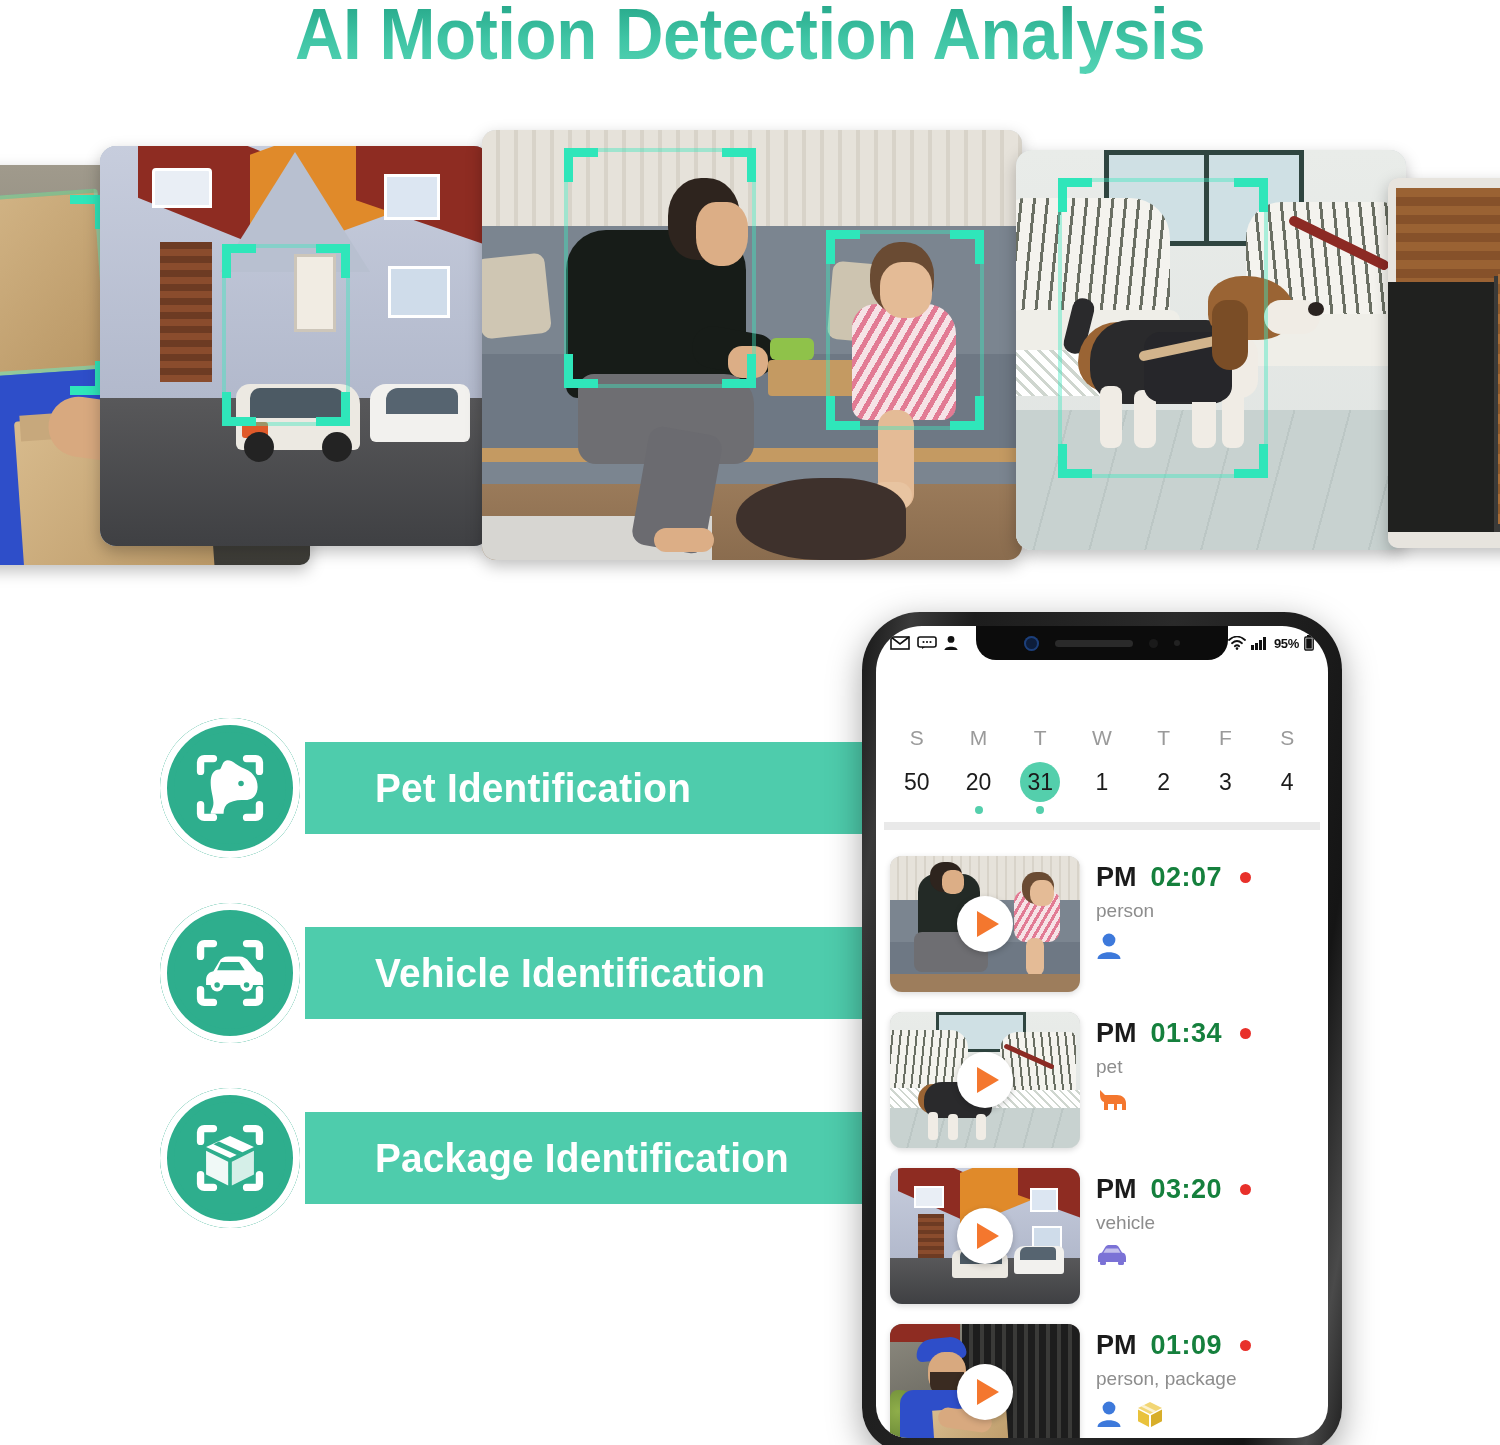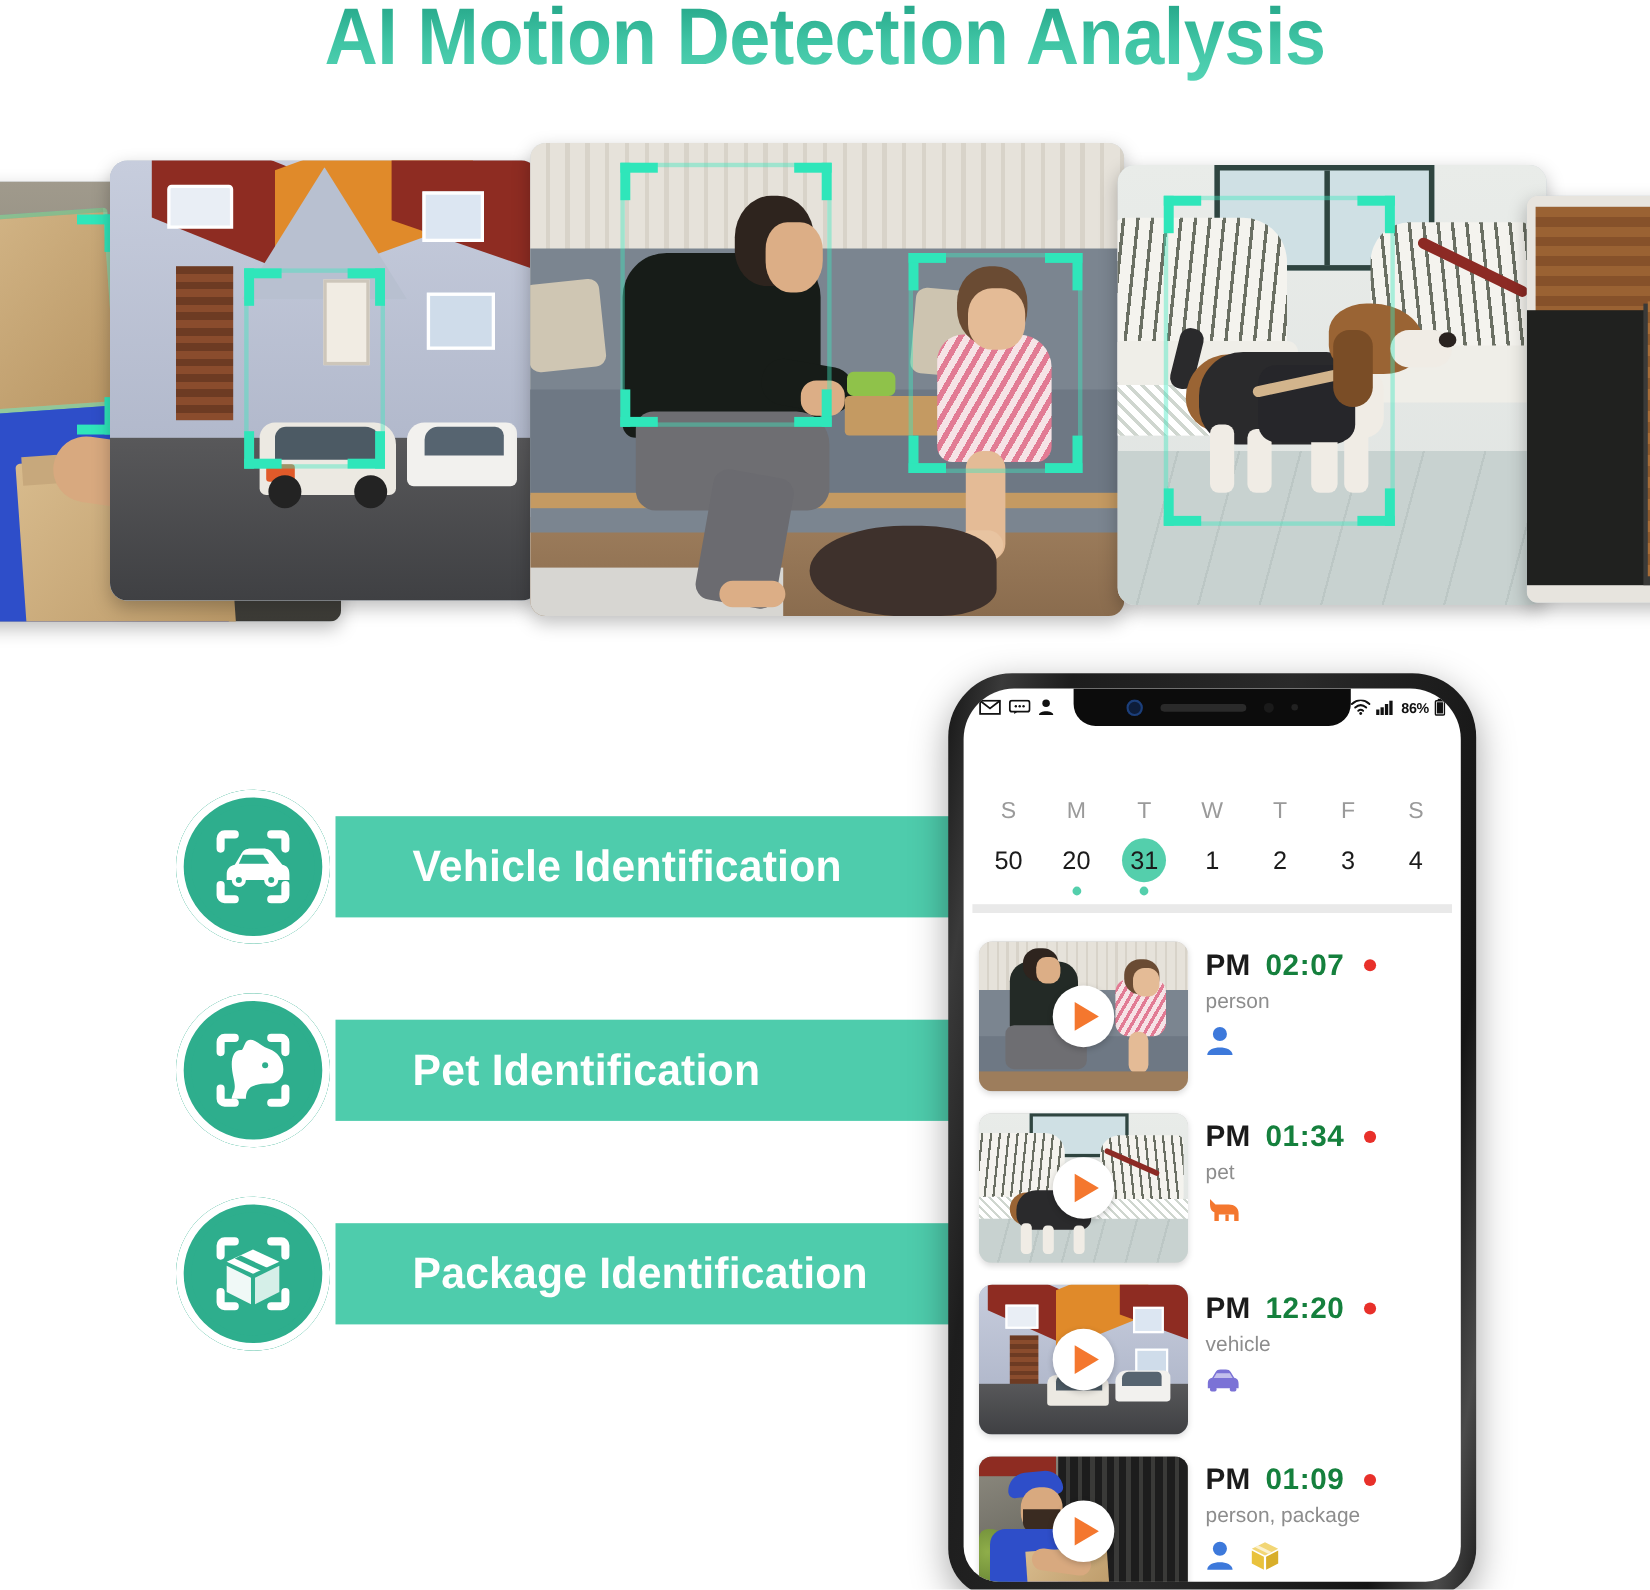--- a/index.html
+++ b/index.html
@@ -546,52 +546,52 @@
       <div class="frame"></div>
         <div class="woodR"></div>
     </div>
   </div>
 
   <div class="features">
 
 
     <div class="feature">
       <div class="fbar"></div>
+      <div class="flabel">Pet Identification</div>
+      <div class="ficon">
+        <svg viewBox="0 0 100 100" fill="none">
+          <g stroke="#fff" stroke-width="8" stroke-linecap="round">
+            <path d="M18 32 V22 a4 4 0 014-4 h10"></path>
+              <path d="M82 32 V22 a4 4 0 00-4-4 h-10"></path>
+            <path d="M18 68 V78 a4 4 0 004 4 h10"></path>
+              <path d="M82 68 V78 a4 4 0 01-4 4 h-10"></path>
+          </g>
+          <path d="M38 30 c-6 0 -9 6 -9 14 c0 9 3 16 3 22 c0 6 -3 8 -3 12 h14 c0 -6 2 -10 6 -12 c6 -3 12 -3 18 -3 c8 0 13 -6 13 -14 c0 -10 -6 -17 -14 -20 c-6 -2 -10 -6 -14 -8 c-4 -2 -8 -2 -10 3 c-2 4 -2 6 -4 6 z" fill="#fff"></path>
+          <circle cx="62" cy="45" r="3" fill="#2EAE8D"></circle>
+        </svg>
+      </div>
+    </div>
+
+    <div class="feature">
+      <div class="fbar"></div>
       <div class="flabel">Vehicle Identification</div>
       <div class="ficon">
         <svg viewBox="0 0 100 100" fill="none">
           <g stroke="#fff" stroke-width="8" stroke-linecap="round">
             <path d="M18 32 V22 a4 4 0 014-4 h10"></path>
               <path d="M82 32 V22 a4 4 0 00-4-4 h-10"></path>
             <path d="M18 68 V78 a4 4 0 004 4 h10"></path>
               <path d="M82 68 V78 a4 4 0 01-4 4 h-10"></path>
           </g>
           <path d="M24 58 c0 -6 3 -9 8 -10 l6 -10 c2 -4 5 -6 10 -6 h12 c5 0 8 2 11 6 l8 10 c5 1 7 4 7 10 v5 h-62 z" fill="#fff"></path>
           <circle cx="36" cy="63" r="7" fill="#fff"></circle>
             <circle cx="36" cy="63" r="3" fill="#2EAE8D"></circle>
           <circle cx="68" cy="63" r="7" fill="#fff"></circle>
             <circle cx="68" cy="63" r="3" fill="#2EAE8D"></circle>
           <path d="M40 38 h20 l6 9 h-30 z" fill="#2EAE8D"></path>
-        </svg>
-      </div>
-    </div>
-
-    <div class="feature">
-      <div class="fbar"></div>
-      <div class="flabel">Pet Identification</div>
-      <div class="ficon">
-        <svg viewBox="0 0 100 100" fill="none">
-          <g stroke="#fff" stroke-width="8" stroke-linecap="round">
-            <path d="M18 32 V22 a4 4 0 014-4 h10"></path>
-              <path d="M82 32 V22 a4 4 0 00-4-4 h-10"></path>
-            <path d="M18 68 V78 a4 4 0 004 4 h10"></path>
-              <path d="M82 68 V78 a4 4 0 01-4 4 h-10"></path>
-          </g>
-          <path d="M38 30 c-6 0 -9 6 -9 14 c0 9 3 16 3 22 c0 6 -3 8 -3 12 h14 c0 -6 2 -10 6 -12 c6 -3 12 -3 18 -3 c8 0 13 -6 13 -14 c0 -10 -6 -17 -14 -20 c-6 -2 -10 -6 -14 -8 c-4 -2 -8 -2 -10 3 c-2 4 -2 6 -4 6 z" fill="#fff"></path>
-          <circle cx="62" cy="45" r="3" fill="#2EAE8D"></circle>
         </svg>
       </div>
     </div>
 
     <div class="feature">
       <div class="fbar"></div>
       <div class="flabel">Package Identification</div>
       <div class="ficon">
         <svg viewBox="0 0 100 100" fill="none">
           <g stroke="#fff" stroke-width="8" stroke-linecap="round">
@@ -643,21 +643,21 @@
             <path d="M4 7.2 C7.2 4.4 10.8 4.4 14 7.2" fill="none" stroke="#111" stroke-width="1.8" stroke-linecap="round"></path>
             <path d="M6.8 10.2 C8.2 9 9.8 9 11.2 10.2" fill="none" stroke="#111" stroke-width="1.8" stroke-linecap="round"></path>
             <circle cx="9" cy="12.6" r="1.3" fill="#111"></circle>
           </svg>
           <svg width="18" height="14" viewBox="0 0 18 14">
             <rect x="0" y="9" width="3" height="5" fill="#111"></rect>
             <rect x="4" y="7" width="3" height="7" fill="#111"></rect>
             <rect x="8" y="4" width="3" height="10" fill="#111"></rect>
             <rect x="12" y="1" width="3" height="13" fill="#111"></rect>
           </svg>
-          <span class="pct">86%</span>
+          <span class="pct">95%</span>
           <svg width="10" height="16" viewBox="0 0 10 16">
             <rect x="3" y="0" width="4" height="2" fill="#111"></rect>
             <rect x="0.8" y="2" width="8.4" height="13" rx="1.2" fill="none" stroke="#111" stroke-width="1.4"></rect>
             <rect x="2.2" y="3.4" width="5.6" height="10.2" fill="#111"></rect>
           </svg>
         </span>
       </div>
 
 
       <div class="weekrow">
@@ -795,21 +795,21 @@
               <div class="c2"></div>
                 <div class="c2w"></div>
             </div>
             <span class="play">
                 <i></i>
               </span>
           </div>
           <div class="einfo">
             <div class="etime">
               <span class="ampm">PM</span>
-              <span class="clock">12:20</span>
+              <span class="clock">03:20</span>
               <span class="reddot"></span>
             </div>
             <div class="etags">vehicle</div>
             <div class="eicons">
               <svg width="32" height="22" viewBox="0 0 32 22">
                 <path d="M2 14 C2 10 4 9 6 8.6 L9 3.5 C10 1.6 11.5 1 13.5 1 h5 C20.5 1 22 1.6 23 3.5 L26 8.6 C28 9 30 10 30 14 v4 h-28 z" fill="#7B72D6"></path>
                 <rect x="4" y="17" width="6" height="4" rx="1.6" fill="#7B72D6"></rect>
                 <rect x="22" y="17" width="6" height="4" rx="1.6" fill="#7B72D6"></rect>
                 <path d="M10 4.5 h12 l2.6 4.2 h-17.2 z" fill="#fff" opacity=".55"></path>
               </svg>

